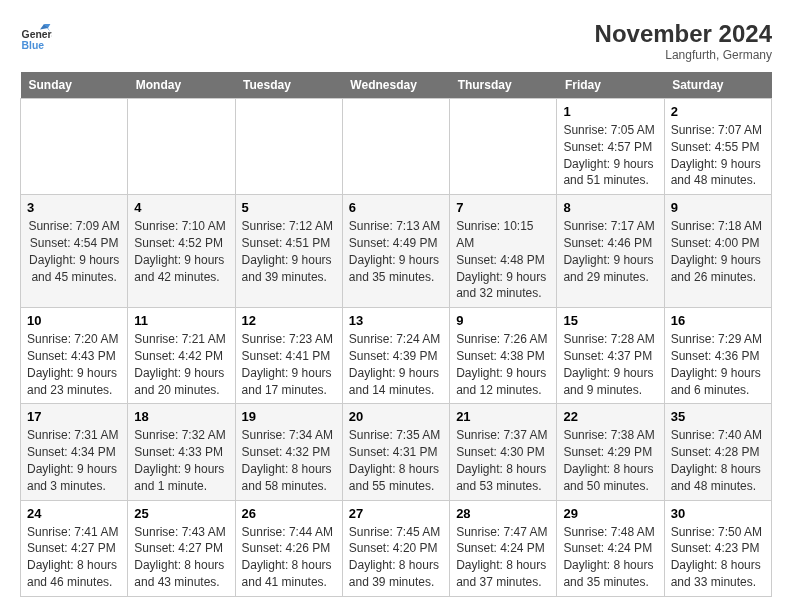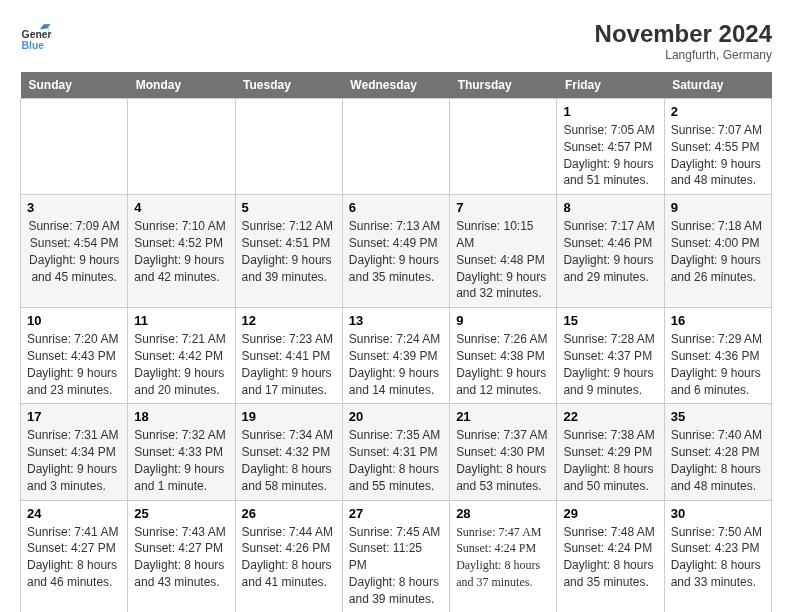--- a/index.html
+++ b/index.html
@@ -272,26 +272,26 @@
         </td>
         <td>
           <div class="day-number">26</div>
           <div class="day-info" style="white-space: pre-line;">Sunrise: 7:44 AM
 Sunset: 4:26 PM
 Daylight: 8 hours and 41 minutes.</div>
         </td>
         <td>
           <div class="day-number">27</div>
           <div class="day-info" style="white-space: pre-line;">Sunrise: 7:45 AM
-Sunset: 11:25 PM
+Sunset: 4:20 PM
 Daylight: 8 hours and 39 minutes.</div>
         </td>
         <td>
           <div class="day-number">28</div>
-          <div class="day-info" style="white-space: pre-line; font-family: Liberation Serif, serif;">Sunrise: 7:47 AM
+          <div class="day-info" style="white-space: pre-line;">Sunrise: 7:47 AM
 Sunset: 4:24 PM
 Daylight: 8 hours and 37 minutes.</div>
         </td>
         <td>
           <div class="day-number">29</div>
           <div class="day-info" style="white-space: pre-line;">Sunrise: 7:48 AM
 Sunset: 4:24 PM
 Daylight: 8 hours and 35 minutes.</div>
         </td>
         <td>

